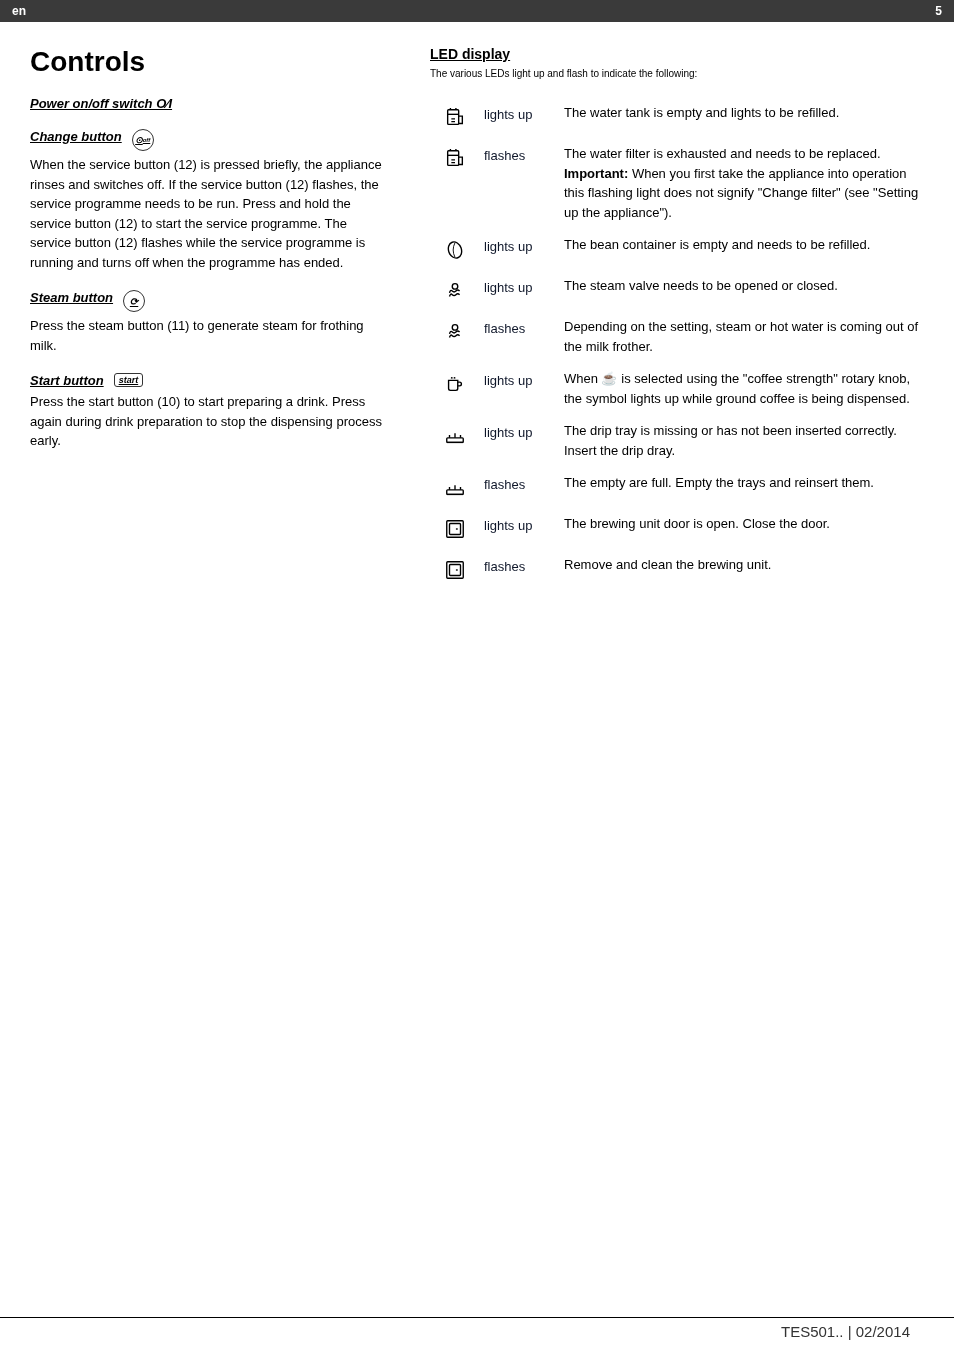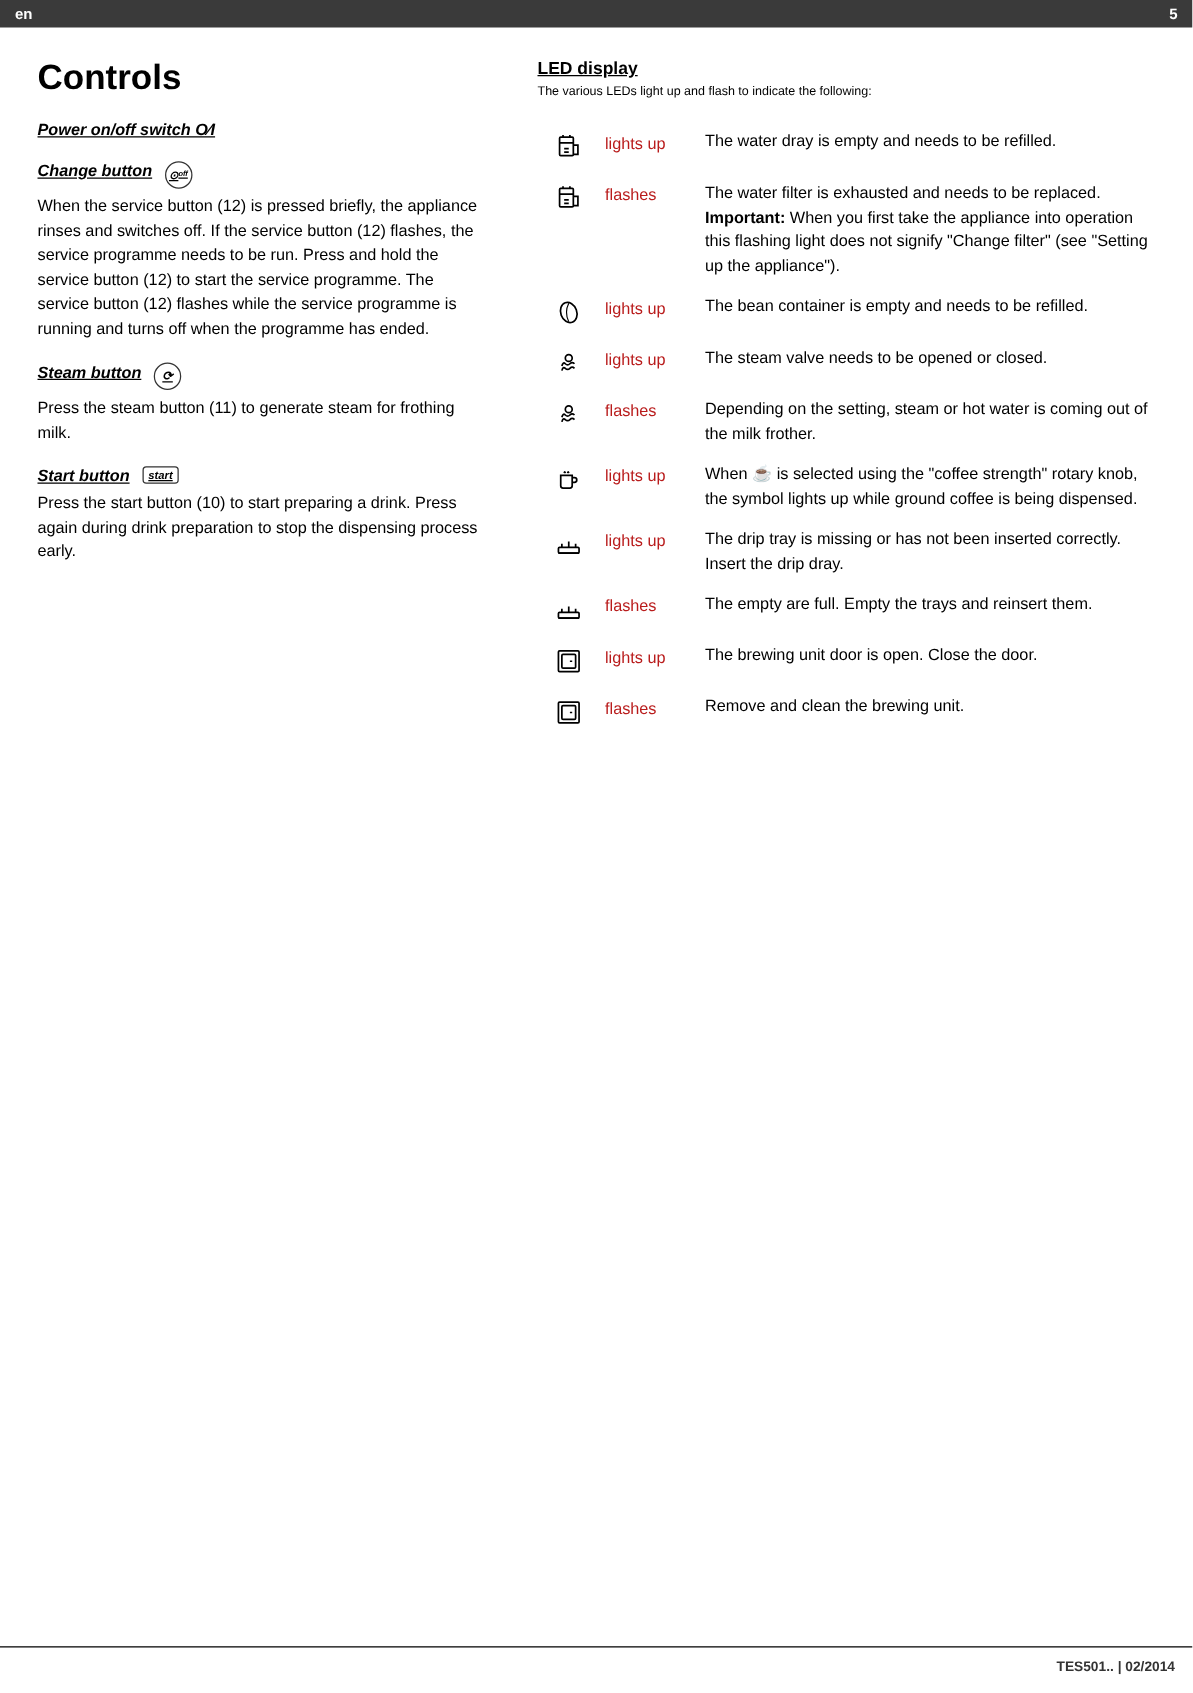--- a/index.html
+++ b/index.html
@@ -104,21 +104,21 @@
       text-align: center;
       font-size: 18px;
       padding-top: 7px;
     }
 
     .led-table td.state-cell {
       width: 80px;
       font-size: 13px;
       white-space: nowrap;
       padding-top: 8px;
-      color: #b91c1c;
+      color: #0f172a;
     }
 
     .led-table td.desc-cell {
       font-size: 13px;
       line-height: 1.5;
     }
 
     .led-table tr + tr td {
       border-top: 1px solid transparent;
     }
@@ -153,24 +153,23 @@
       bottom: 36px;
       left: 0;
       right: 0;
       height: 1px;
       background: #000;
     }
 
     .footer-text {
       position: absolute;
       bottom: 14px;
-      right: 14px;
-      font-size: 11px;
+      right: 44px;
+      font-size: 15px;
       color: #333;
-      font-weight: bold;
     }
 
     
     .svg-icon {
       width: 22px;
       height: 22px;
       vertical-align: middle;
     }
   </style>
 </head>
@@ -235,21 +234,21 @@
             <svg class="svg-icon" viewBox="0 0 24 24" fill="none" stroke="#000" stroke-width="1.5">
 
               <rect x="4" y="3" width="12" height="16" rx="1"></rect>
               <path d="M7 3V1M13 3V1"></path>
               <path d="M4 8h12"></path>
               <path d="M8 13h4M8 16h4"></path>
               <path d="M16 10h4v8h-4"></path>
             </svg>
           </td>
           <td class="state-cell">lights up</td>
-          <td class="desc-cell">The water dray is empty and needs to be refilled.</td>
+          <td class="desc-cell">The water tank is empty and lights to be refilled.</td>
         </tr>
 
         <tr>
           <td class="icon-cell">
             <svg class="svg-icon" viewBox="0 0 24 24" fill="none" stroke="#000" stroke-width="1.5">
               <rect x="4" y="3" width="12" height="16" rx="1"></rect>
               <path d="M7 3V1M13 3V1"></path>
               <path d="M4 8h12"></path>
               <path d="M8 13h4M8 16h4"></path>
               <path d="M16 10h4v8h-4"></path>

